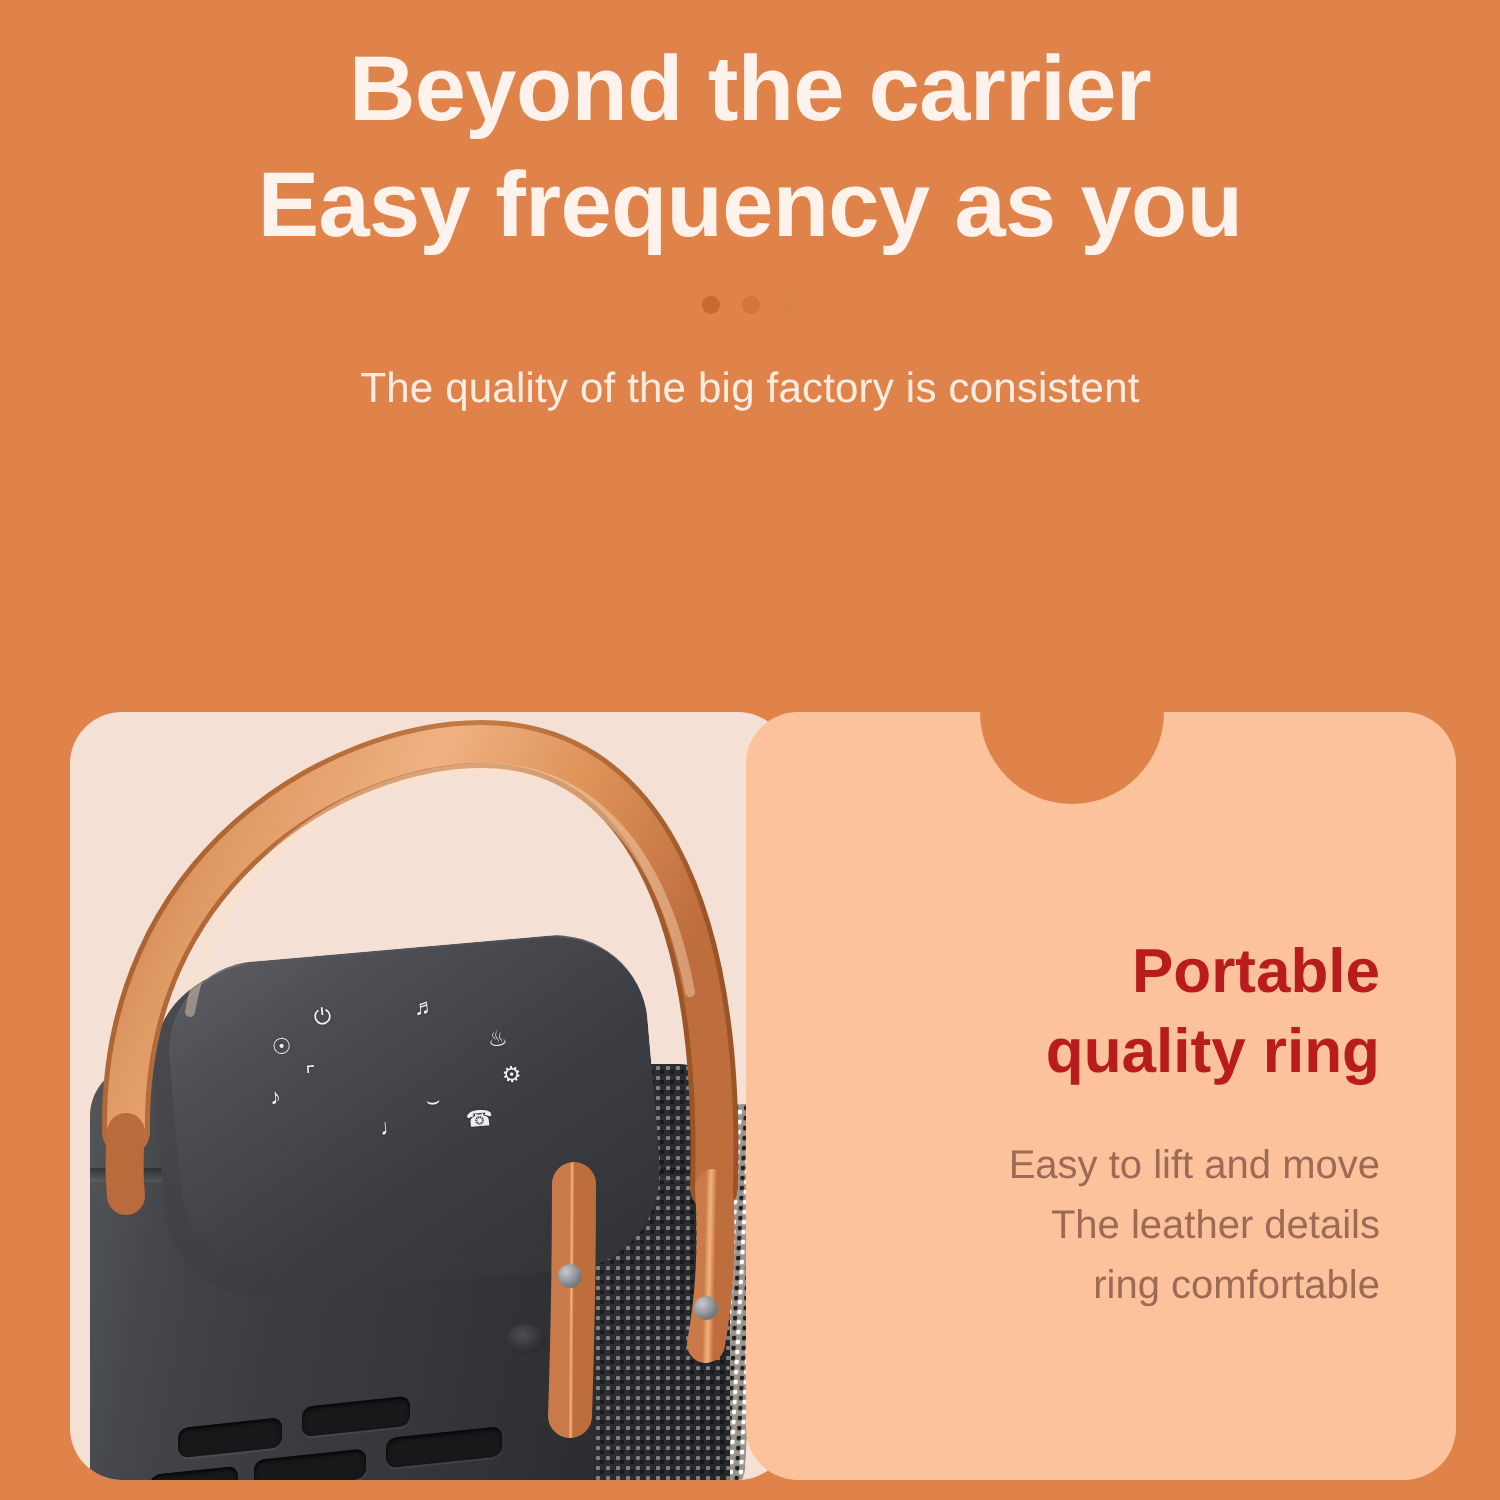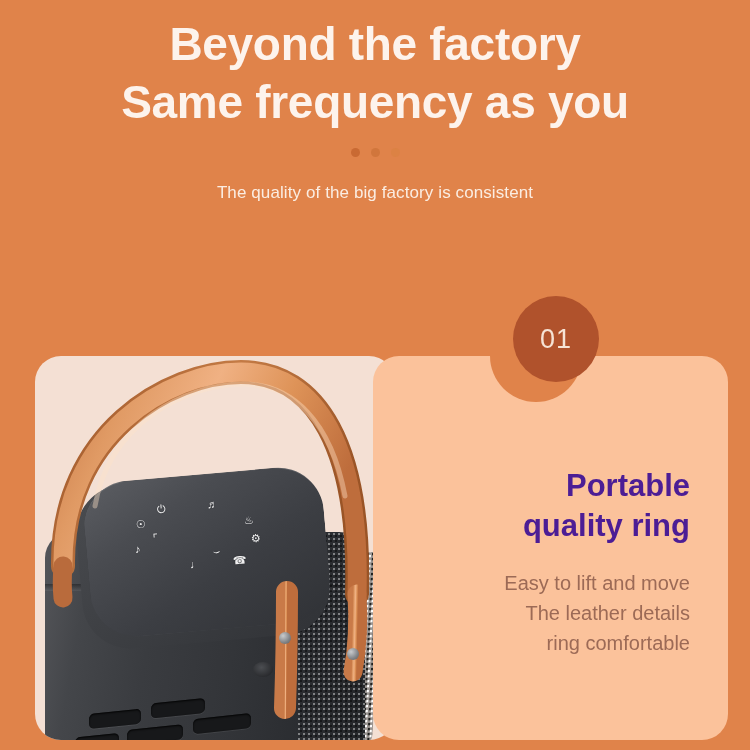--- a/index.html
+++ b/index.html
@@ -35,21 +35,21 @@
     display:flex; justify-content:center; align-items:center;
     gap:11px; margin-top:18px;
   }
   .dot { width:9px; height:9px; border-radius:50%; background:#C96A33; }
   .dot.d2 { background:#CE7439; opacity:.85; }
   .dot.d3 { background:#D9813F; opacity:.55; }
 
   .subtitle {
     margin-top:26px;
     color:#FBEDE2;
-    font-size:17px;
+    font-size:21px;
     letter-spacing:.1px;
     white-space:nowrap;
   }
 
   
   .cream-panel {
     position:absolute;
     left:35px; top:356px; width:360px; height:384px;
     background:#F4E0D4;
     border-radius:26px;
@@ -91,21 +91,21 @@
 
   
   .feature-text {
     position:absolute;
     right:38px; top:110px;
     width:280px;
     text-align:right;
     z-index:5;
   }
   .feature-title {
-    color:#4c1d95;
+    color:#b91c1c;
     font-size:31px;
     font-weight:bold;
     line-height:40px;
   }
   .feature-body {
     margin-top:22px;
     color:#9C6A56;
     font-size:20px;
     line-height:30px;
     text-align:right;
@@ -212,22 +212,22 @@
     background:radial-gradient(ellipse at 42% 36%,#4c4e52,#1c1d20);
     z-index:8;
   }
 </style>
 </head>
 <body>
 
 <div id="page">
 
   <div class="hero">
-    <div class="hero-line l1">Beyond the factory</div>
-    <div class="hero-line l2">Same frequency as you</div>
+    <div class="hero-line l1">Beyond the carrier</div>
+    <div class="hero-line l2">Easy frequency as you</div>
 
     <div class="dots">
       <span class="dot d1"></span>
       <span class="dot d2"></span>
       <span class="dot d3"></span>
     </div>
 
     <div class="subtitle">The quality of the big factory is consistent</div>
   </div>
 
@@ -311,17 +311,14 @@
         <div>quality ring</div>
       </div>
       <div class="feature-body">
         <div>Easy to lift and move</div>
         <div>The leather details</div>
         <div>ring comfortable</div>
       </div>
     </div>
   </div>
 
-  <div class="badge">
-    <span class="badge-num">01</span>
-  </div>
 
 </div>
 
 </body></html>

